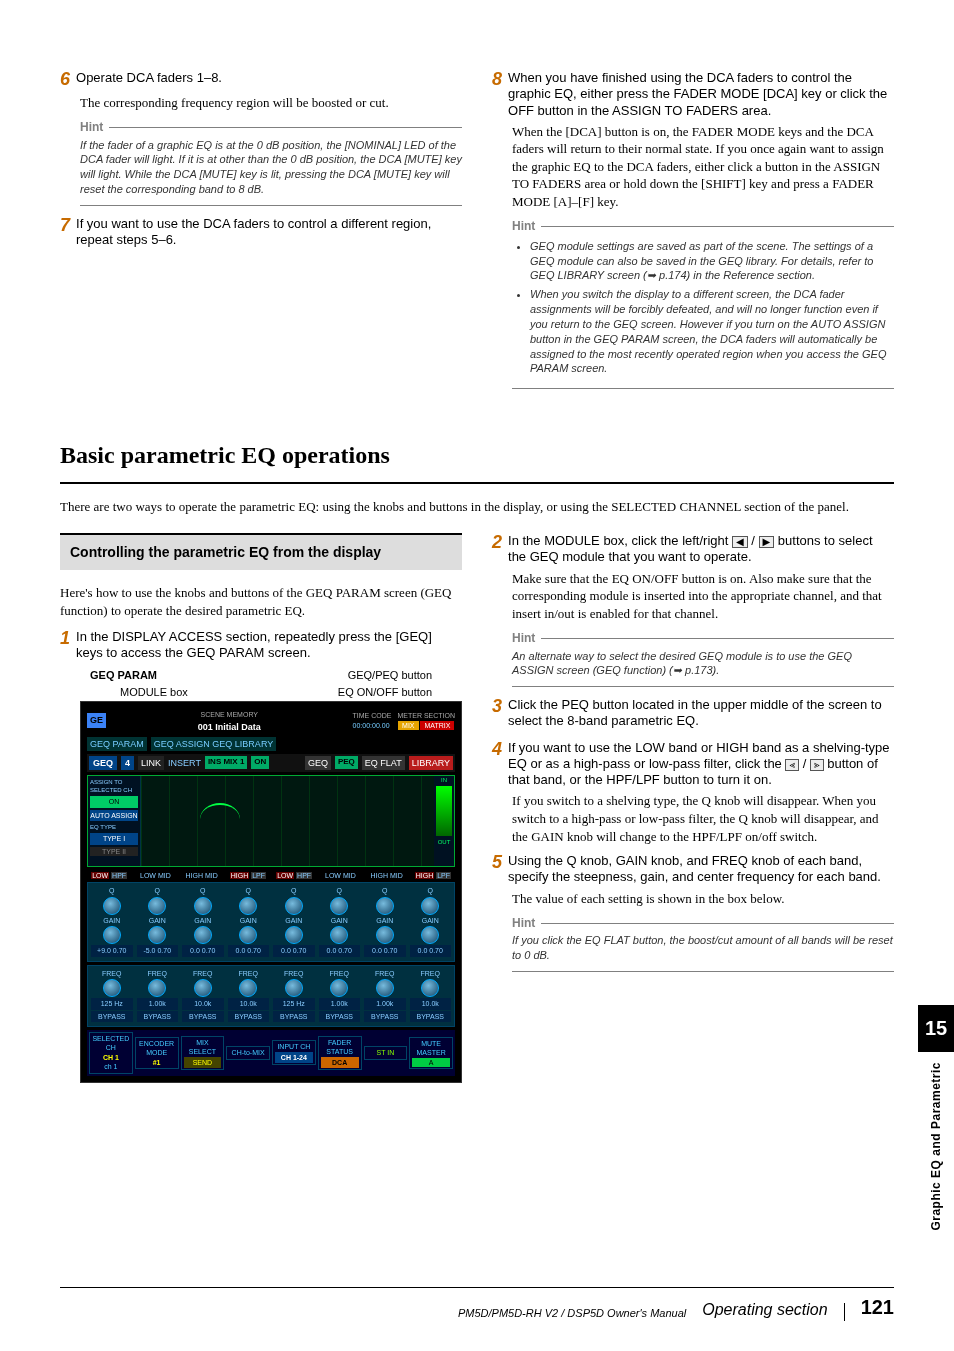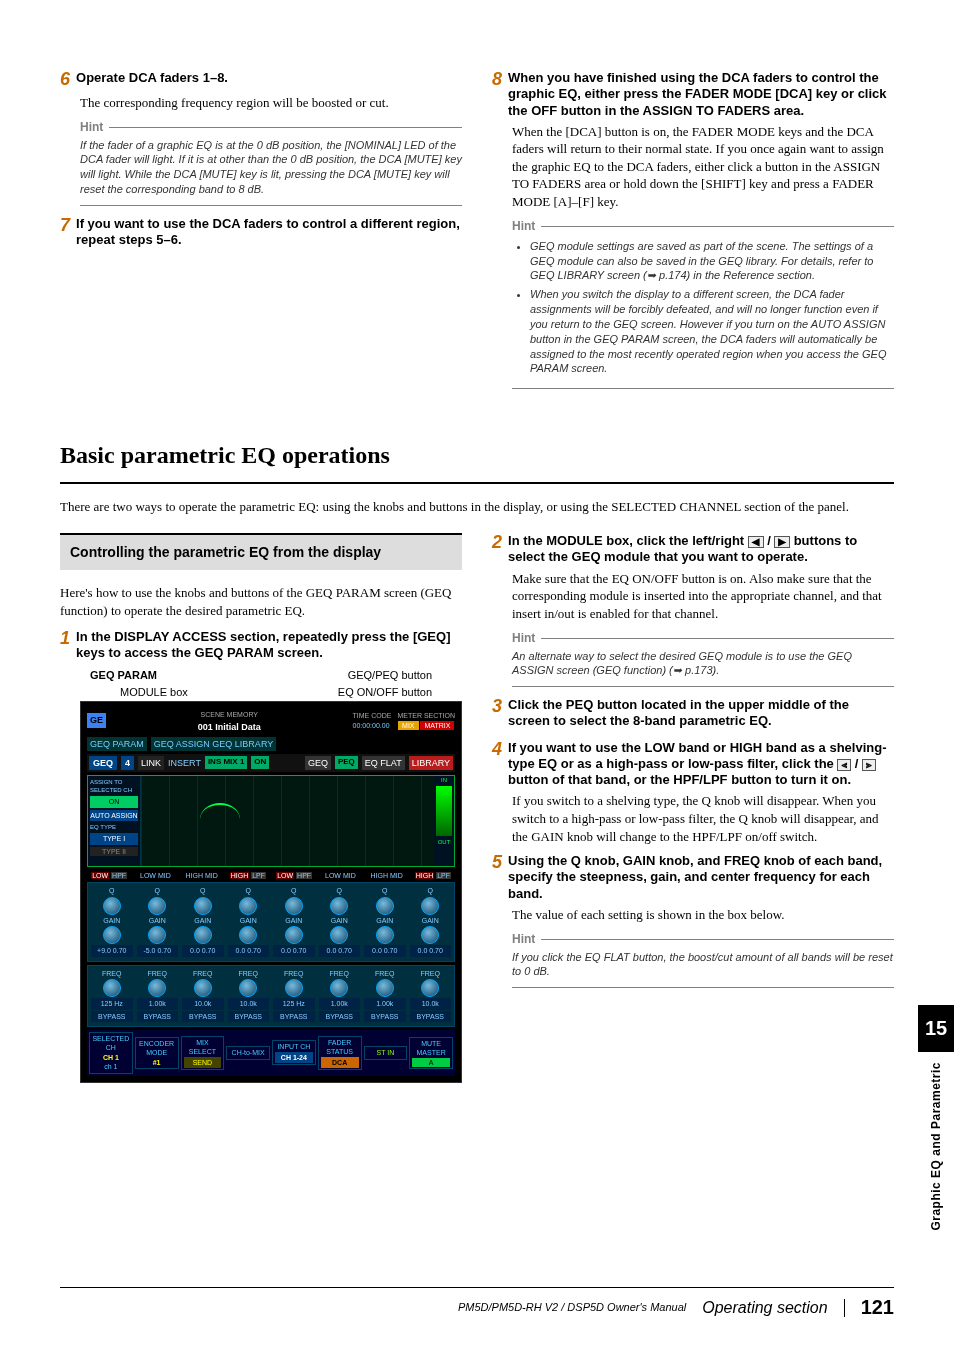--- a/index.html
+++ b/index.html
@@ -28,21 +28,21 @@
     font-family: Arial, sans-serif;
     font-weight: bold;
     font-style: italic;
     font-size: 18px;
     color: #c76b00;
     margin-right: 6px;
     line-height: 1.1;
   }
   .step-head {
     font-family: Arial, sans-serif;
-    font-weight: bold;
+    font-weight: normal;
     font-size: 13px;
     line-height: 1.25;
   }
   .step-body {
     margin-left: 20px;
     margin-bottom: 8px;
   }
   .hint-label {
     font-family: Arial, sans-serif;
     font-weight: bold;
@@ -240,21 +240,21 @@
     position: absolute;
     bottom: 30px;
     left: 60px;
     right: 60px;
     border-top: 1px solid #000;
     padding-top: 6px;
     font-family: Arial, sans-serif;
     font-size: 11px;
     display: flex;
     justify-content: flex-end;
-    align-items: center;
+    align-items: flex-end;
     gap: 16px;
   }
   .footer .man { font-style: italic; }
   .footer .sec { font-weight: normal; font-style: italic; font-size: 16px; }
   .footer .pnum { font-weight: bold; font-size: 20px; }
   .footer .bar { border-left:1px solid #000; height:18px; }
 </style>
 </head>
 <body>
 

